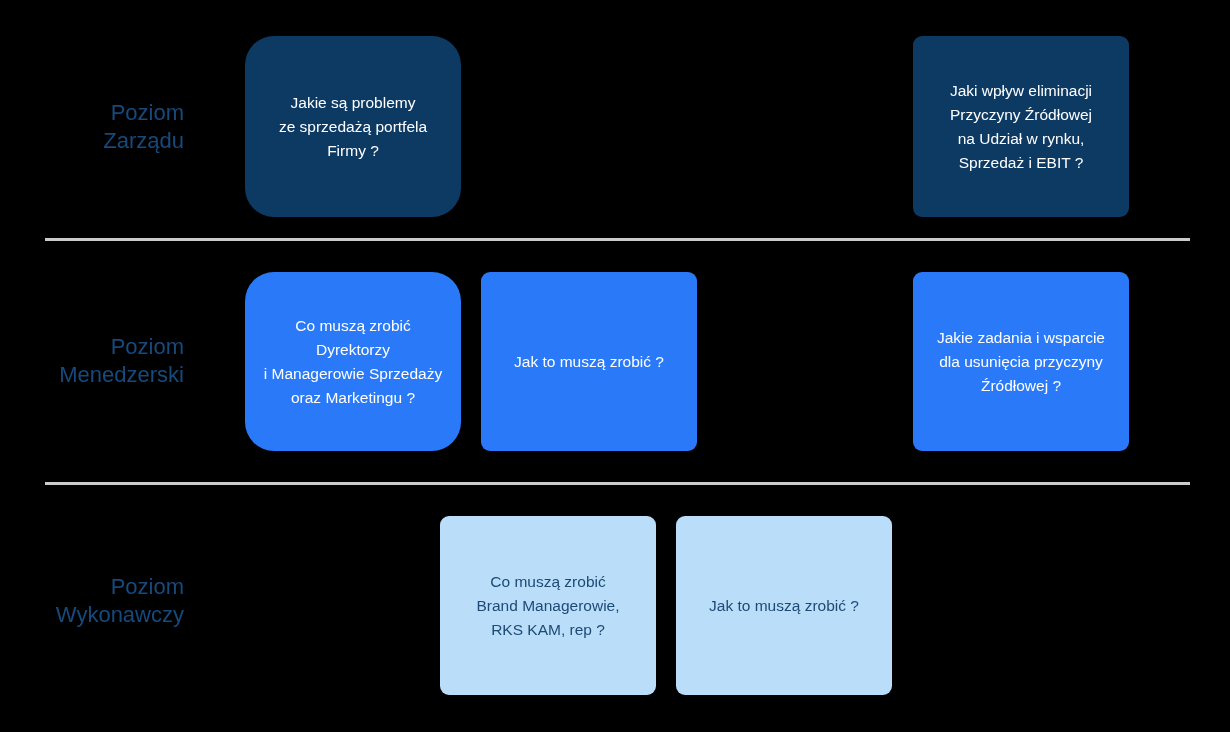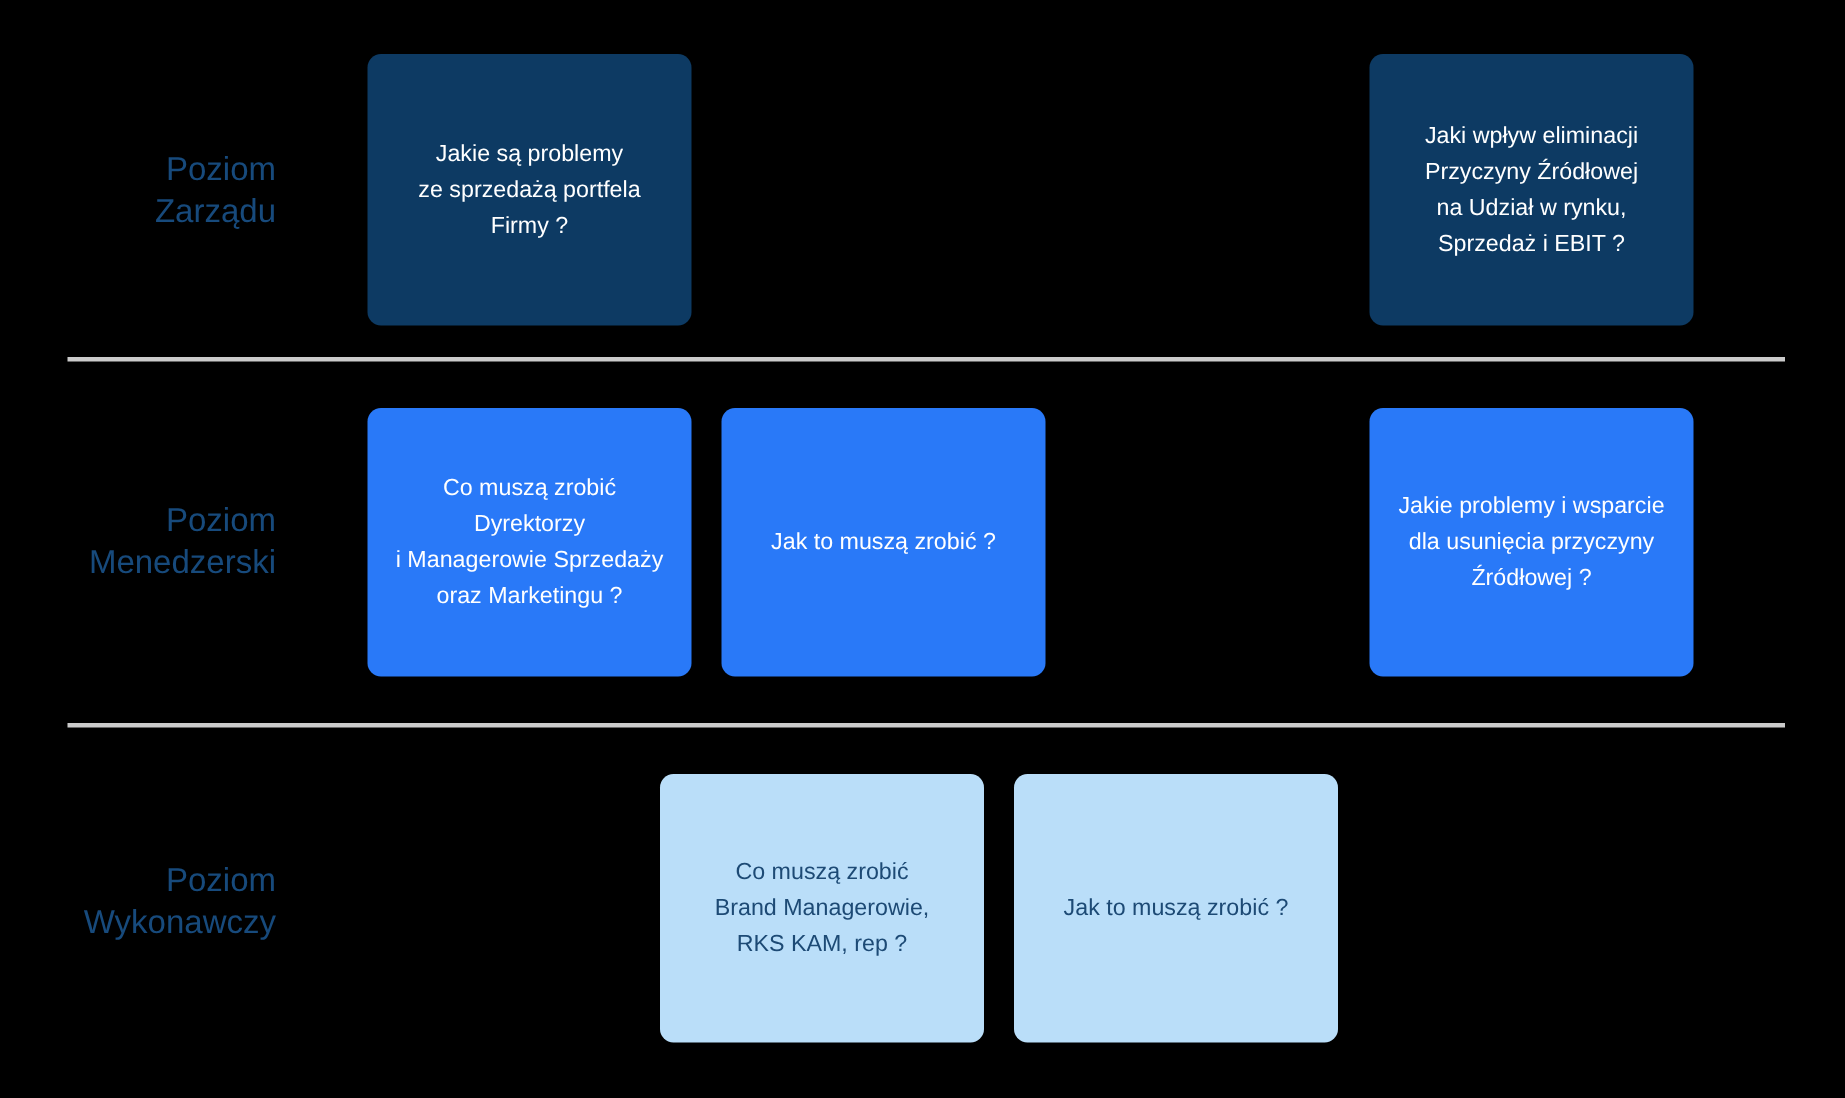--- a/index.html
+++ b/index.html
@@ -46,21 +46,21 @@
     padding: 0 6px;
   }
   .lvl1 { background: var(--level1_box, #0d3a63); color: var(--box_text_light, #fff); }
   .lvl2 { background: var(--level2_box, #2979f8); color: var(--box_text_light, #fff); }
   .lvl3 { background: var(--level3_box, #badef9); color: var(--box_text_dark, #1d4a75); }
 
   .r1 { top: 36px; height: 181px; }
   .r2 { top: 272px; height: 179px; }
   .r3 { top: 516px; height: 179px; }
 
-  .c245 { left: 245px; }
+  .c245 { left: 245px; border-radius: 29px; }
   .c481 { left: 481px; }
   .c440 { left: 440px; }
   .c676 { left: 676px; }
   .c913 { left: 913px; }
 
   .divider {
     position: absolute;
     left: 45px;
     width: 1145px;
     height: 3px;
@@ -89,21 +89,21 @@
 na Udział w rynku,
 Sprzedaż i EBIT ?</div>
 
   <div class="divider div-1"></div>
 
   <div class="qbox lvl2 r2 c245">Co muszą zrobić
 Dyrektorzy
 i Managerowie Sprzedaży
 oraz Marketingu ?</div>
   <div class="qbox lvl2 r2 c481">Jak to muszą zrobić ?</div>
-  <div class="qbox lvl2 r2 c913">Jakie problemy i wsparcie
+  <div class="qbox lvl2 r2 c913">Jakie zadania i wsparcie
 dla usunięcia przyczyny
 Źródłowej ?</div>
 
   <div class="divider div-2"></div>
 
   <div class="qbox lvl3 r3 c440">Co muszą zrobić
 Brand Managerowie,
 RKS KAM, rep ?</div>
   <div class="qbox lvl3 r3 c676">Jak to muszą zrobić ?</div>
 

